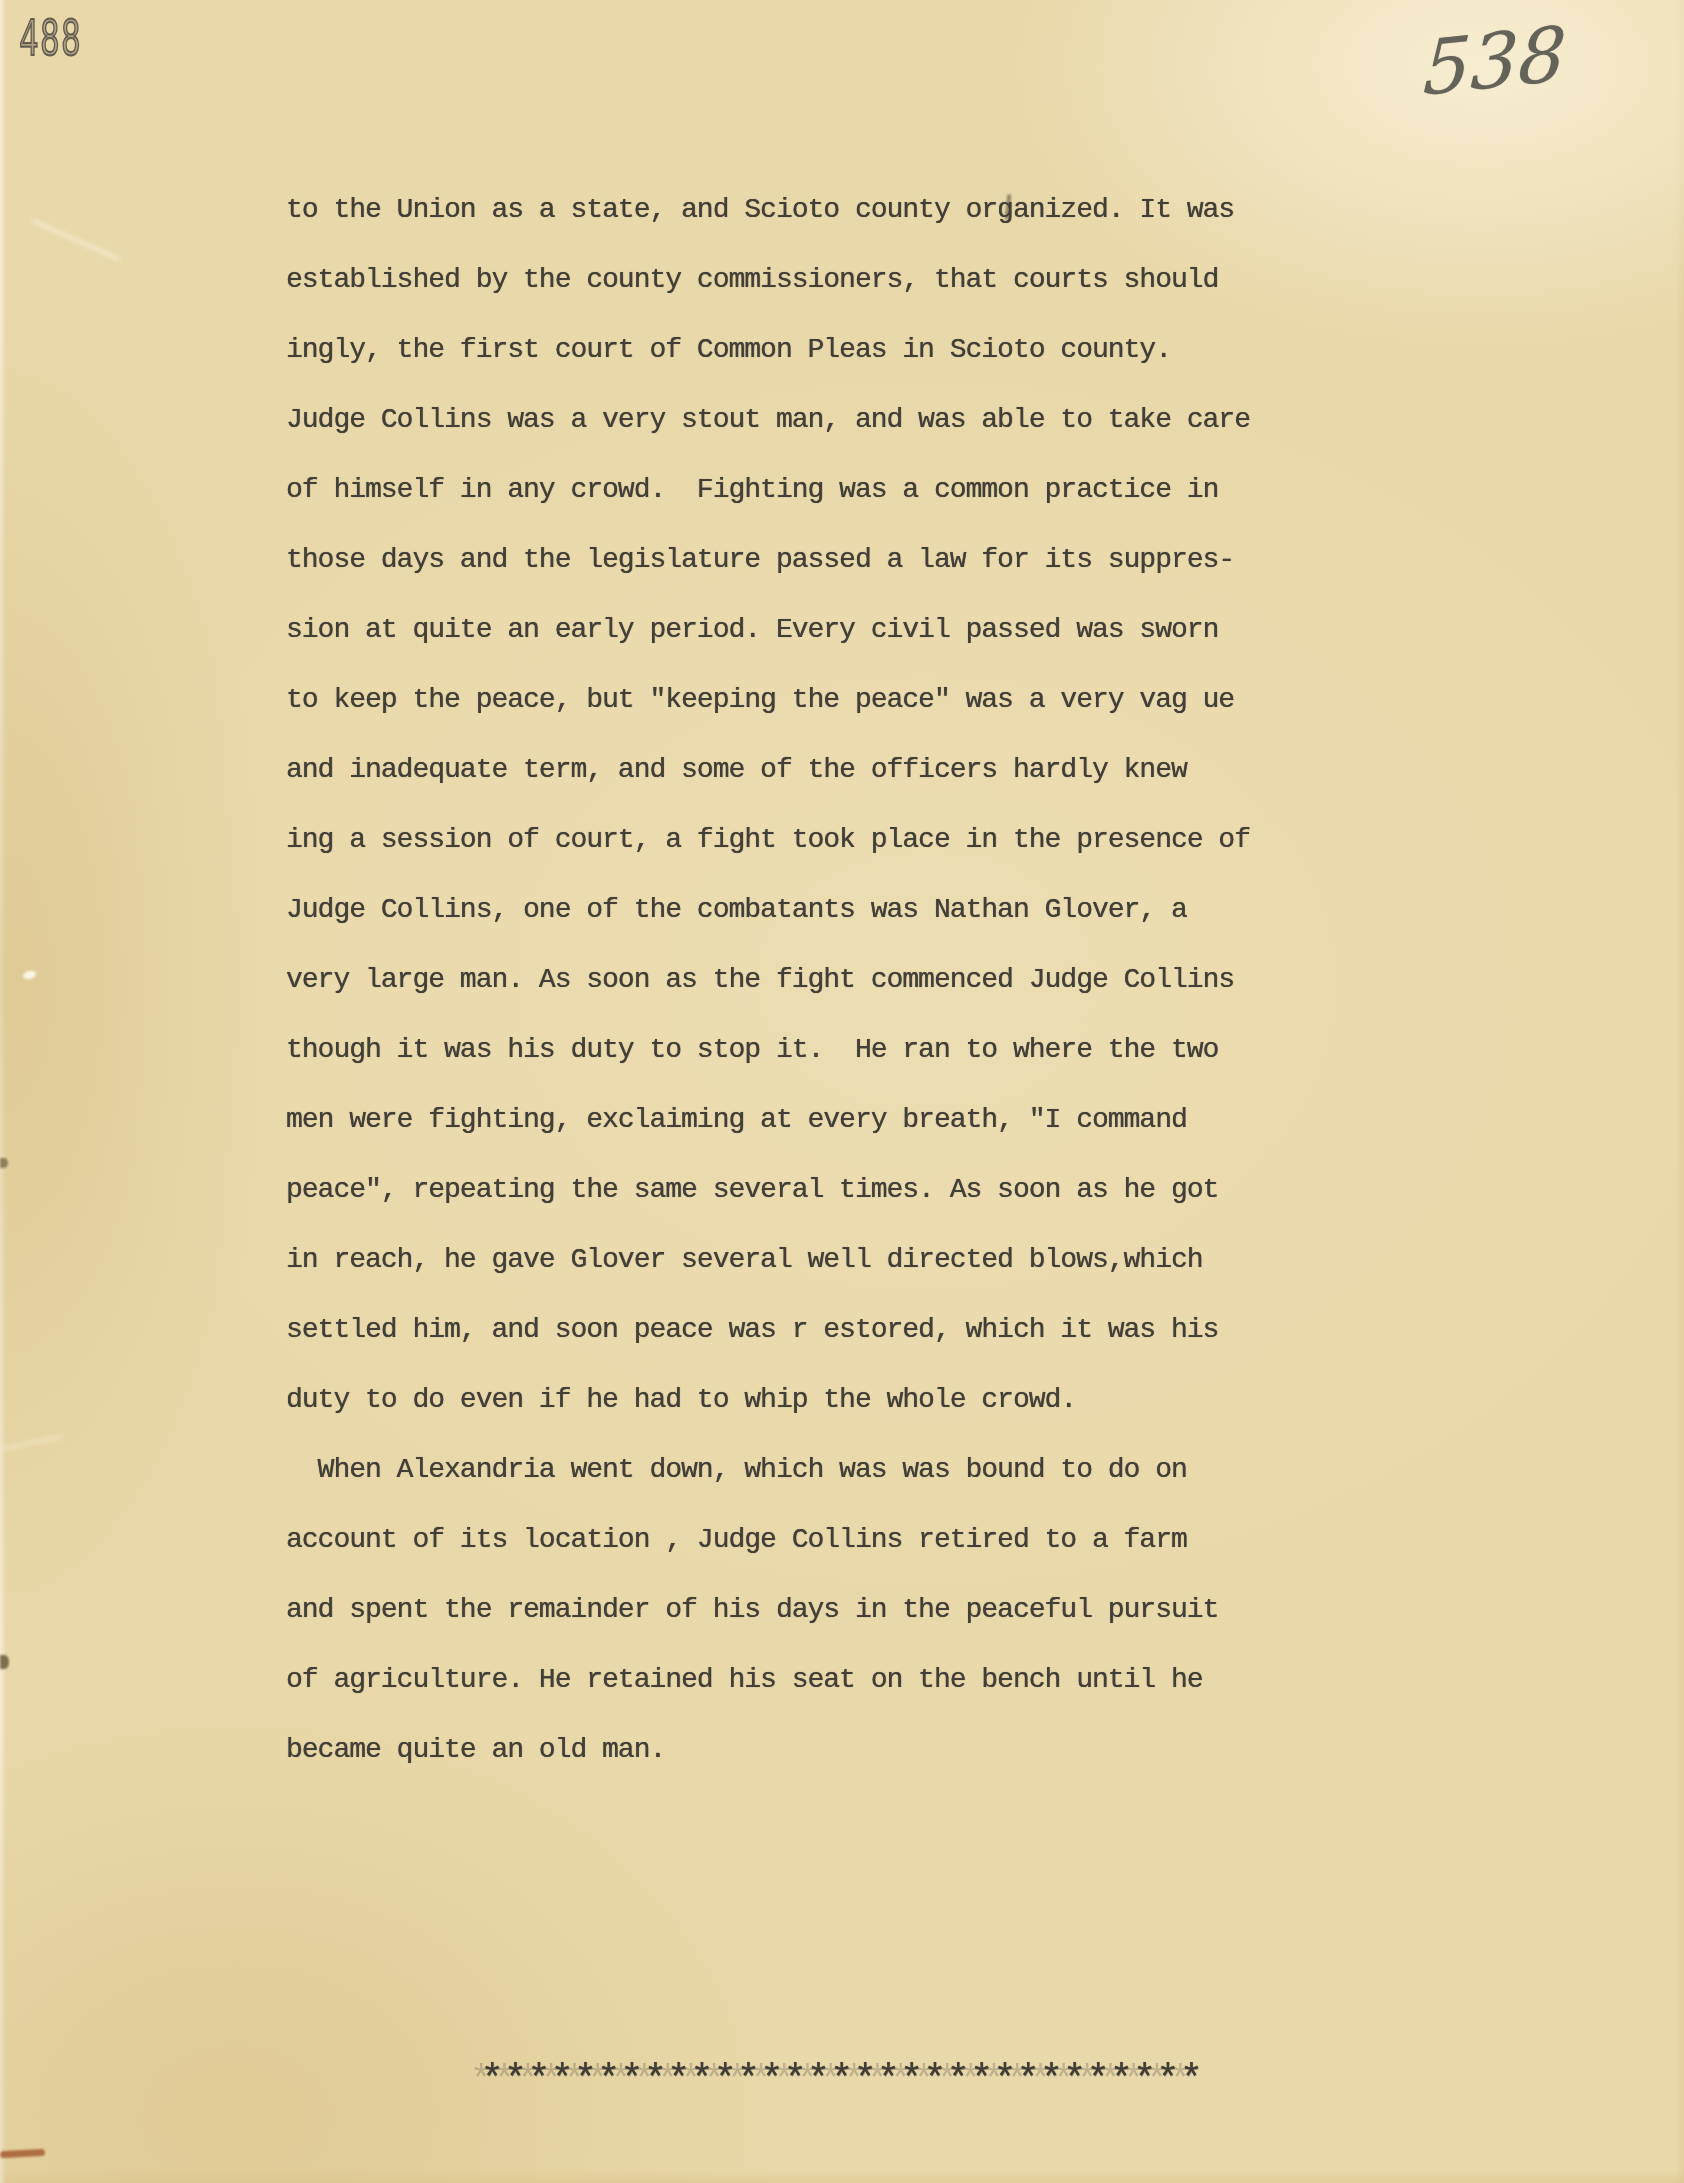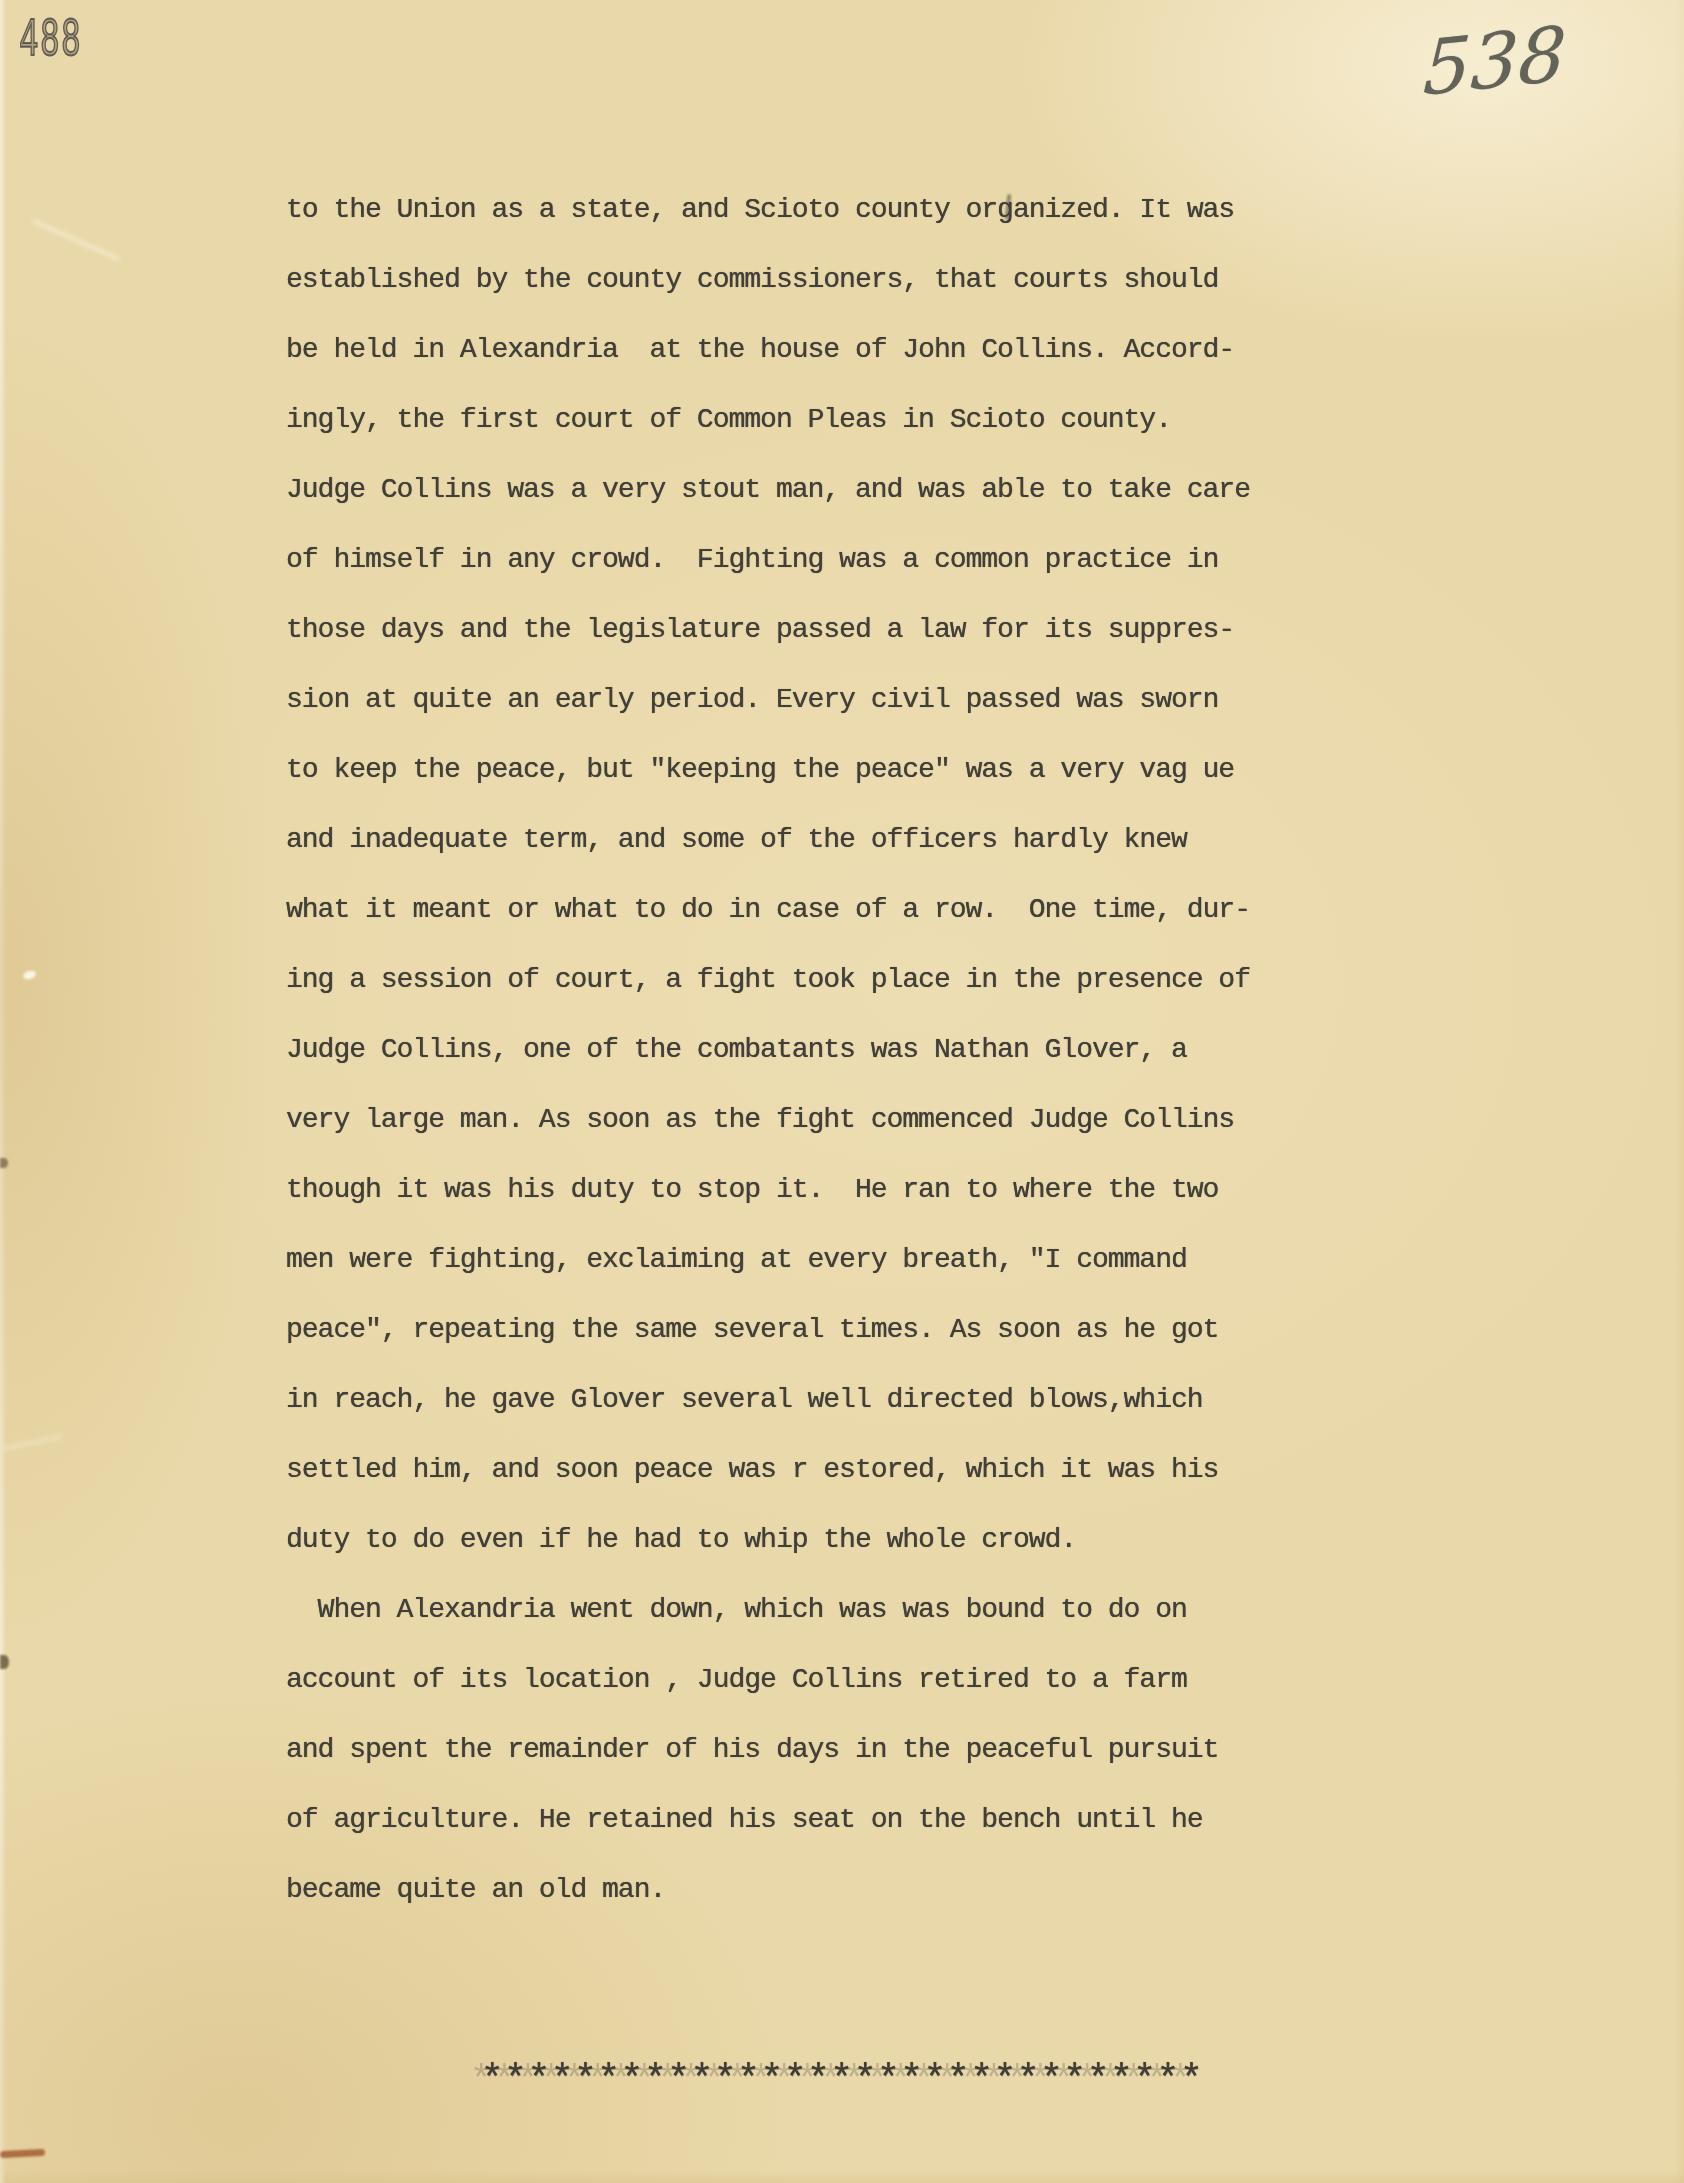--- a/index.html
+++ b/index.html
@@ -140,29 +140,27 @@
 <div class="tear-bottom"></div>
 <div class="stray-mark"></div>
 
 <div class="stamp">488</div>
 
 <div class="handwritten">538</div>
 
 <div class="typed-block">
     <div class="typed-line">to the Union as a state, and Scioto county organized. It was</div>
     <div class="typed-line">established by the county commissioners, that courts should</div>
-    <div class="typed-line">be held in Alexandria  at the house of John Collins. Accord-</div>
     <div class="typed-line">ingly, the first court of Common Pleas in Scioto county.</div>
     <div class="typed-line">Judge Collins was a very stout man, and was able to take care</div>
     <div class="typed-line">of himself in any crowd.  Fighting was a common practice in</div>
     <div class="typed-line">those days and the legislature passed a law for its suppres-</div>
     <div class="typed-line">sion at quite an early period. Every civil passed was sworn</div>
     <div class="typed-line">to keep the peace, but "keeping the peace" was a very vag ue</div>
     <div class="typed-line">and inadequate term, and some of the officers hardly knew</div>
-    <div class="typed-line">what it meant or what to do in case of a row.  One time, dur-</div>
     <div class="typed-line">ing a session of court, a fight took place in the presence of</div>
     <div class="typed-line">Judge Collins, one of the combatants was Nathan Glover, a</div>
     <div class="typed-line">very large man. As soon as the fight commenced Judge Collins</div>
     <div class="typed-line">though it was his duty to stop it.  He ran to where the two</div>
     <div class="typed-line">men were fighting, exclaiming at every breath, "I command</div>
     <div class="typed-line">peace", repeating the same several times. As soon as he got</div>
     <div class="typed-line">in reach, he gave Glover several well directed blows,which</div>
     <div class="typed-line">settled him, and soon peace was r estored, which it was his</div>
     <div class="typed-line">duty to do even if he had to whip the whole crowd.</div>
     <div class="typed-line">  When Alexandria went down, which was was bound to do on</div>

